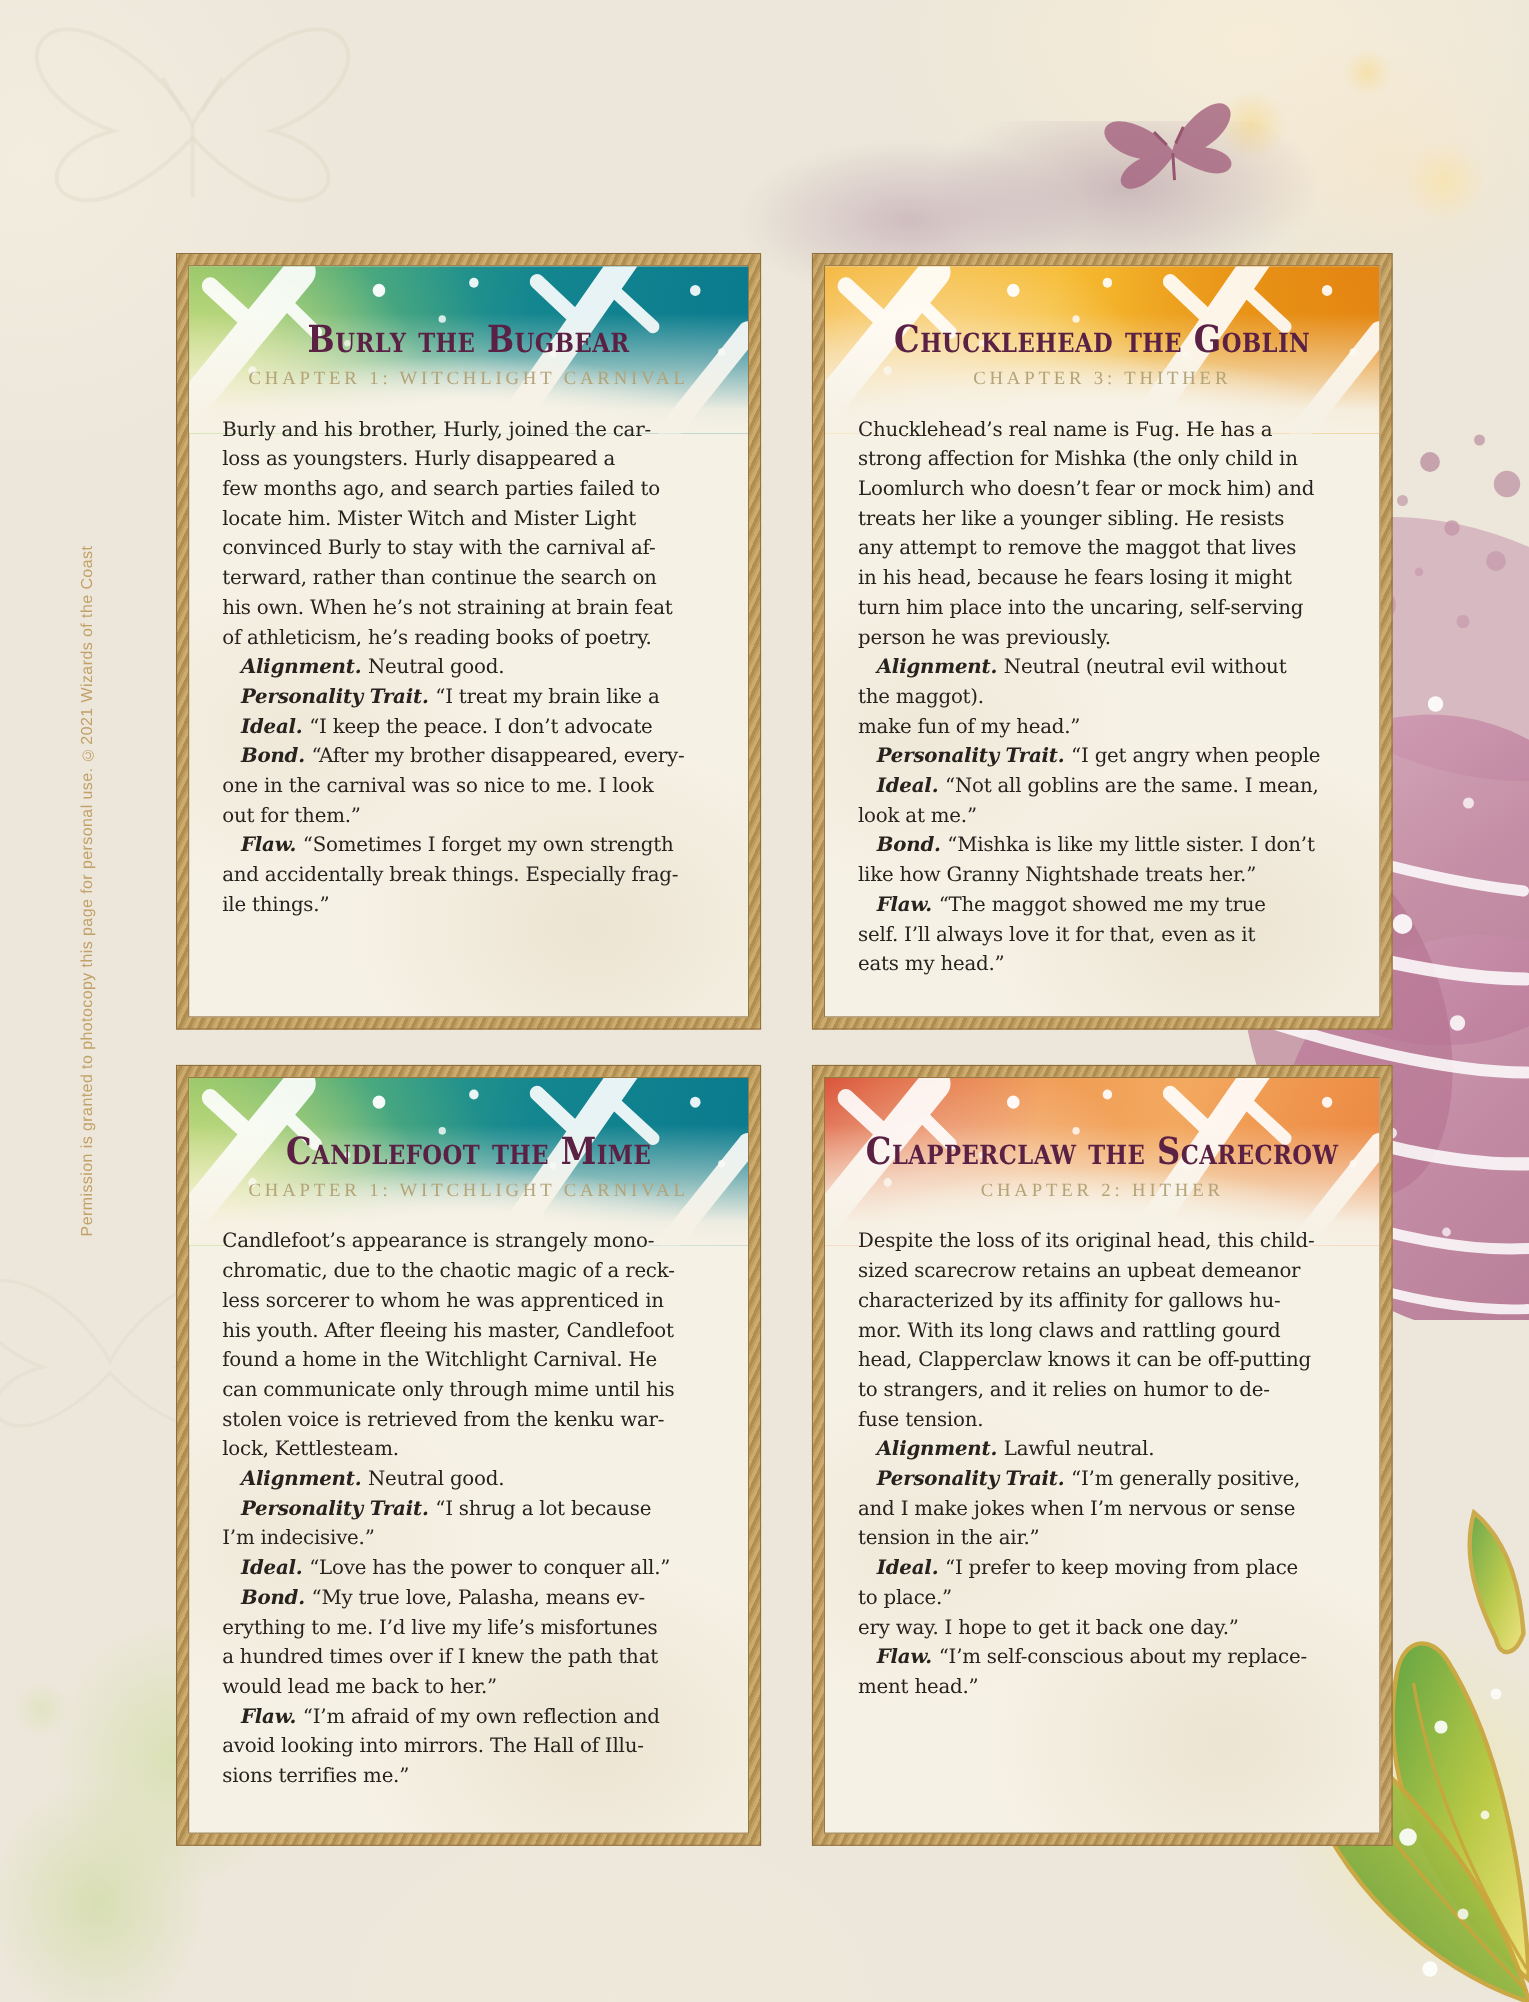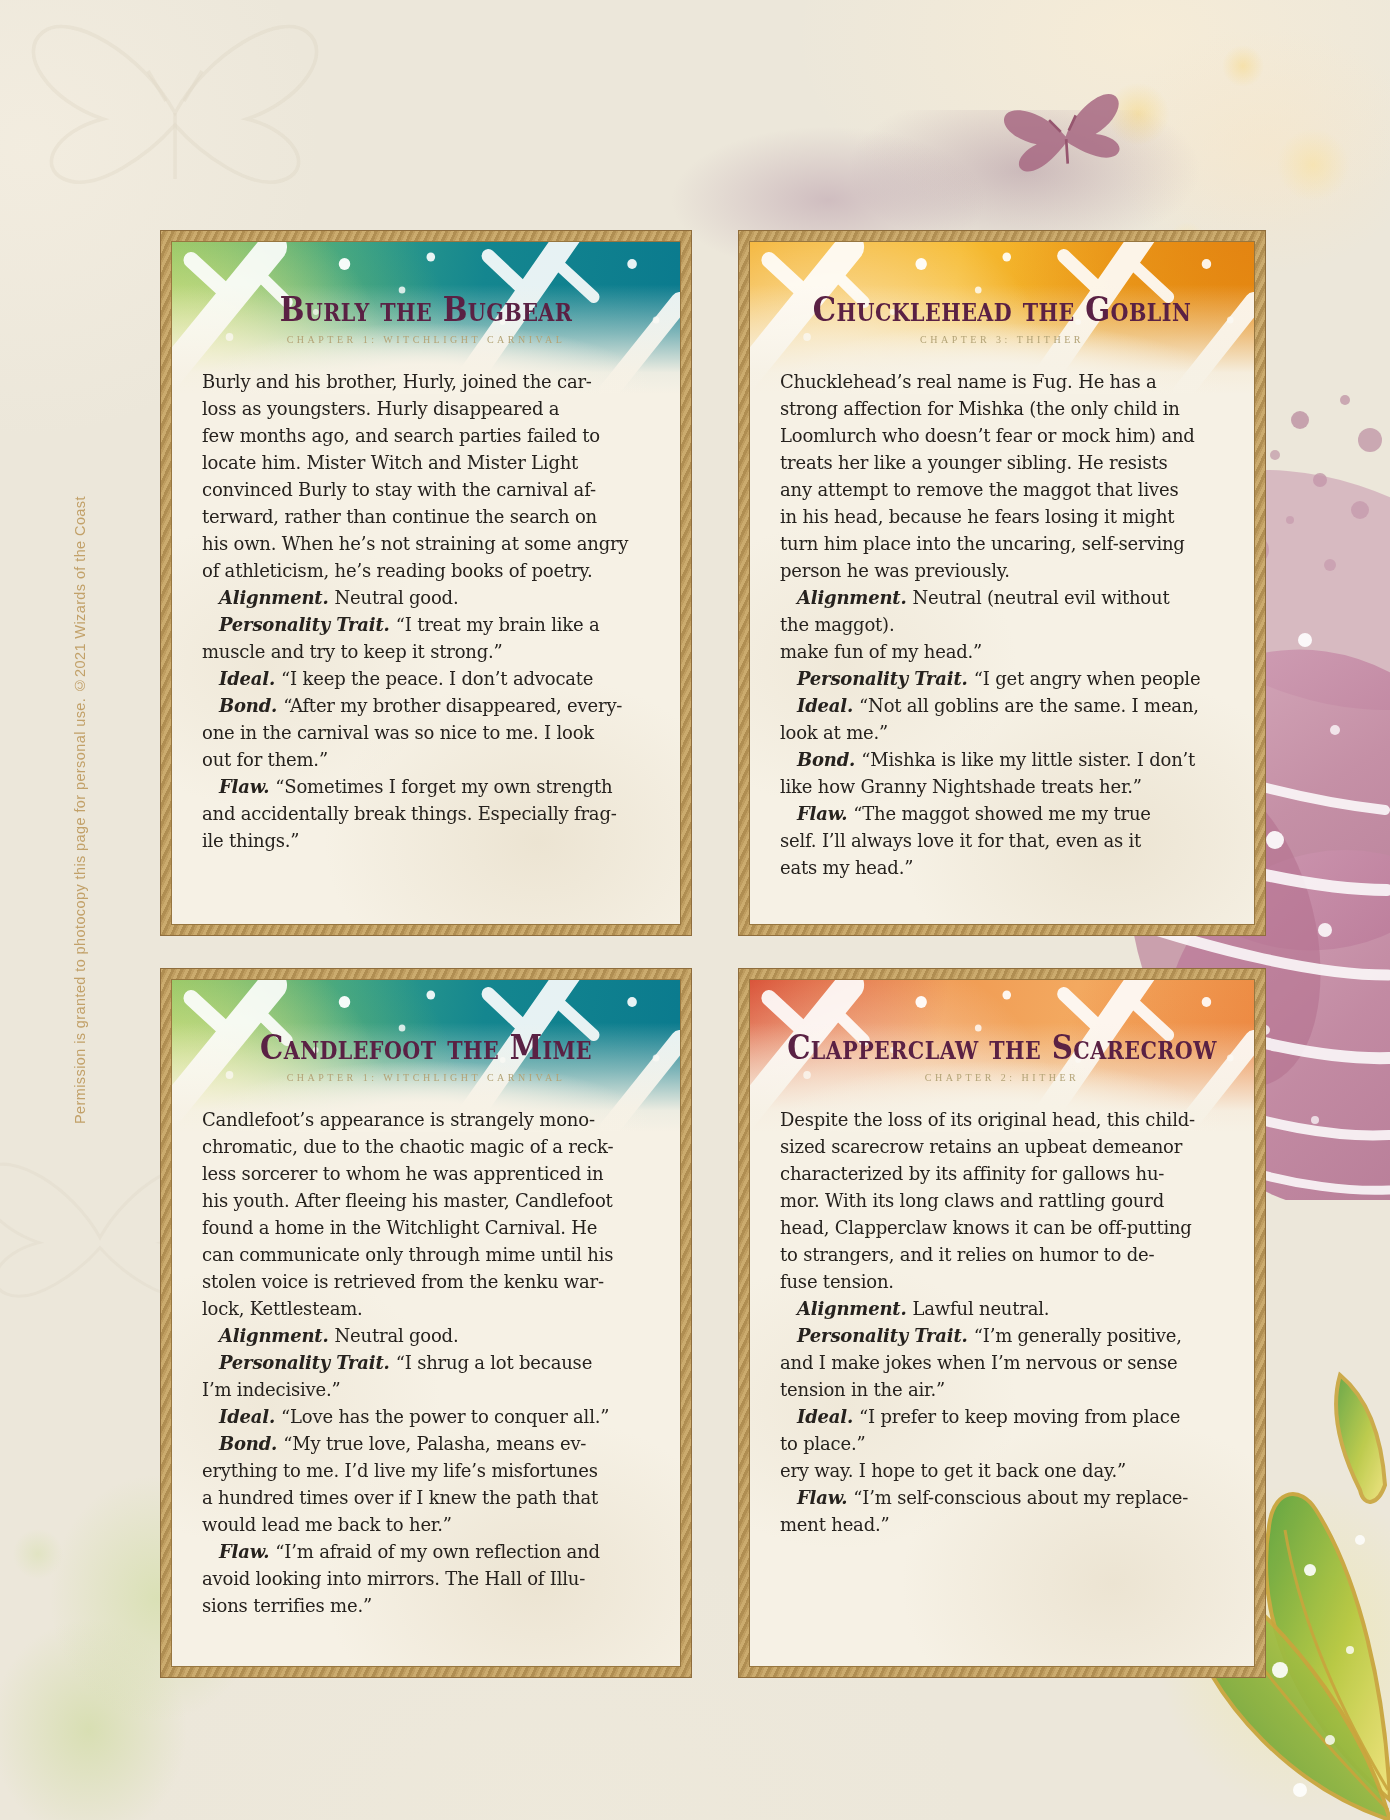--- a/index.html
+++ b/index.html
@@ -99,21 +99,21 @@
       linear-gradient(180deg, rgba(246,241,229,0) 28%, rgba(246,241,229,.5) 60%, rgba(246,241,229,.96) 86%, #f6f1e5 100%);
   }
   .card-head{position:relative;padding-top:47px;text-align:center;}
   .card-title{
     margin:0;font-size:34px;line-height:40px;font-weight:700;
     font-variant:small-caps;letter-spacing:.5px;color:#5a2144;
     transform:scaleX(.86);transform-origin:50% 50%;
   }
   .card-subtitle{
     margin-top:5px;font-family:"Liberation Serif", serif;
-    font-size:10px;letter-spacing:3.5px;color:#b3a376;text-transform:uppercase;
+    font-size:17px;letter-spacing:3.5px;color:#b3a376;text-transform:uppercase;
   }
   .card-body{
     position:relative;margin-top:23px;padding:0 22px 0 30px;
     font-size:18px;line-height:27px;color:#26221e;letter-spacing:-.2px;
   }
   .line{white-space:pre;}
   .trait-first{padding-left:17px;}
   .trait-label{font-weight:700;font-style:italic;}
 </style>
 </head>
@@ -266,25 +266,24 @@
         <h2 class="card-title">Burly the Bugbear</h2>
         <div class="card-subtitle">CHAPTER 1: WITCHLIGHT CARNIVAL</div>
       </header>
       <div class="card-body">
           <div class="line">Burly and his brother, Hurly, joined the car-</div>
           <div class="line">loss as youngsters. Hurly disappeared a</div>
           <div class="line">few months ago, and search parties failed to</div>
           <div class="line">locate him. Mister Witch and Mister Light</div>
           <div class="line">convinced Burly to stay with the carnival af-</div>
           <div class="line">terward, rather than continue the search on</div>
-          <div class="line">his own. When he’s not straining at some angry</div>
+          <div class="line">his own. When he’s not straining at brain feat</div>
           <div class="line">of athleticism, he’s reading books of poetry.</div>
           <div class="line trait-first"><span class="trait-label">Alignment. </span>Neutral good.</div>
           <div class="line trait-first"><span class="trait-label">Personality Trait. </span>“I treat my brain like a</div>
-          <div class="line">muscle and try to keep it strong.”</div>
           <div class="line trait-first"><span class="trait-label">Ideal. </span>“I keep the peace. I don’t advocate</div>
           <div class="line trait-first"><span class="trait-label">Bond. </span>“After my brother disappeared, every-</div>
           <div class="line">one in the carnival was so nice to me. I look</div>
           <div class="line">out for them.”</div>
           <div class="line trait-first"><span class="trait-label">Flaw. </span>“Sometimes I forget my own strength</div>
           <div class="line">and accidentally break things. Especially frag-</div>
           <div class="line">ile things.”</div>
         </div>
     </div>
   </section>

